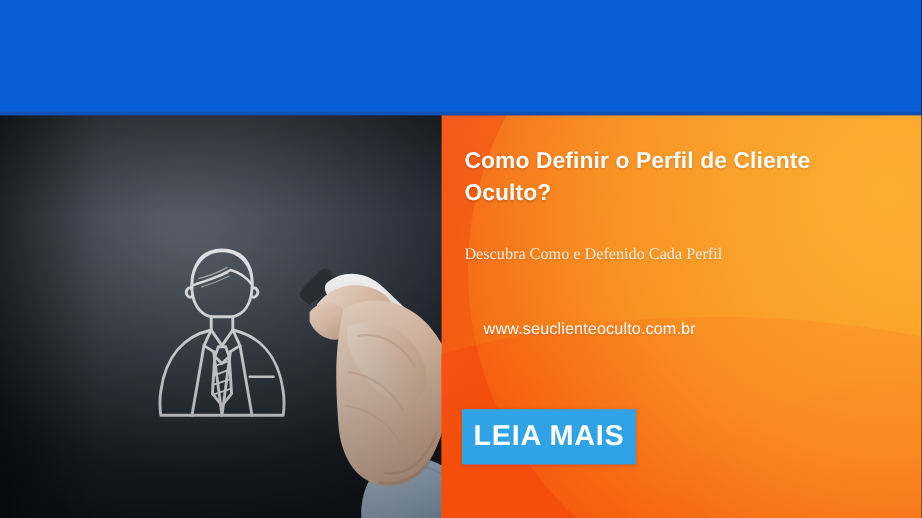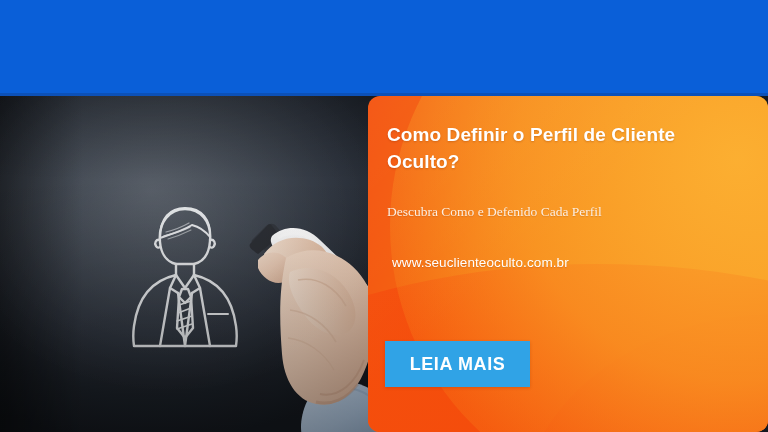--- a/index.html
+++ b/index.html
@@ -112,21 +112,20 @@
 
   
   .panel {
     position: absolute;
     left: 368px;
     top: 96px;
     width: 400px;
     height: 336px;
     overflow: hidden;
     background: linear-gradient(100deg, #F4530F 0%, #F4640F 22%, #F5841A 60%, #F9A526 100%);
-    border-radius: 12px;
   }
   
   .panel-blob-light {
     position: absolute;
     left: 22px;
     top: -150px;
     width: 560px;
     height: 560px;
     border-radius: 50%;
     background: radial-gradient(circle at 62% 38%, rgba(252,176,50,0.95) 0%, rgba(250,158,38,0.75) 45%, rgba(247,140,28,0.25) 75%, rgba(247,140,28,0) 100%);
@@ -182,21 +181,21 @@
     color: #FCEFE2;
     font-size: 13.5px;
     line-height: 1.55;
     text-align: justify;
     width: 304px;
     text-shadow: 0 1px 1px rgba(120,40,0,0.20);
     font-family: Liberation Serif, serif;
   }
 
   .weburl {
-    margin: 5px;
+    margin: 16px;
     padding-top: 26px;
     color: #ffffff;
     font-size: 13.5px;
     line-height: 1.3;
     letter-spacing: 0.1px;
     text-shadow: 0 1px 1px rgba(120,40,0,0.20);
   }
 
   .cta {
     position: absolute;
@@ -204,21 +203,21 @@
     top: 245px;
     display: inline-flex;
     align-items: center;
     justify-content: center;
     width: 145px;
     height: 46px;
     background: #30A3E6;
     color: #ffffff;
     border: 0;
     font-family: "Liberation Sans", sans-serif;
-    font-size: 18px;
+    font-size: 24px;
     font-weight: bold;
     letter-spacing: 0.6px;
     cursor: pointer;
     z-index: 6;
     box-shadow: 0 1px 3px rgba(140,45,0,0.25);
   }
 </style>
 </head>
 <body>
 

